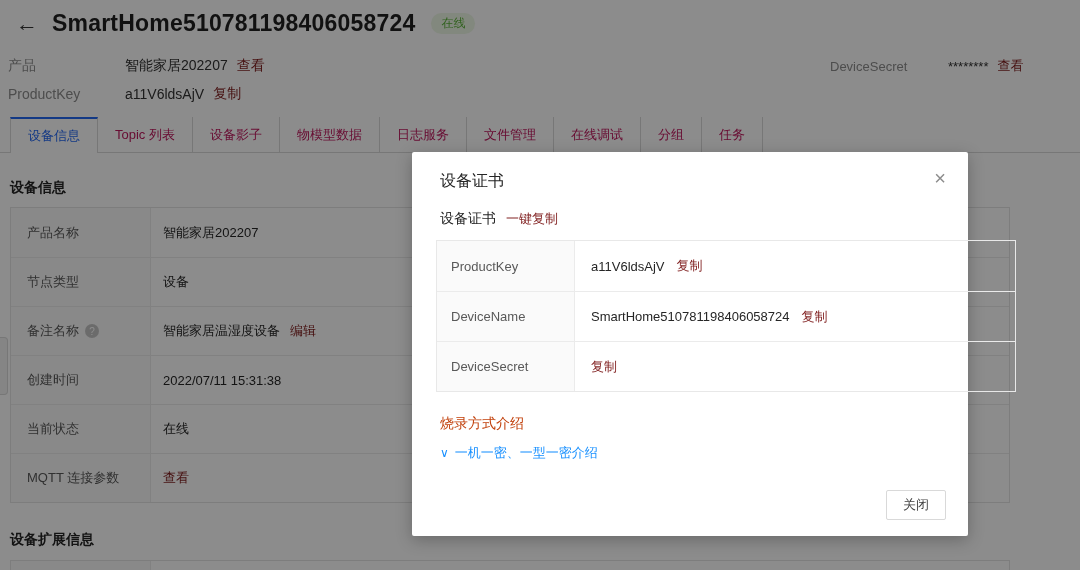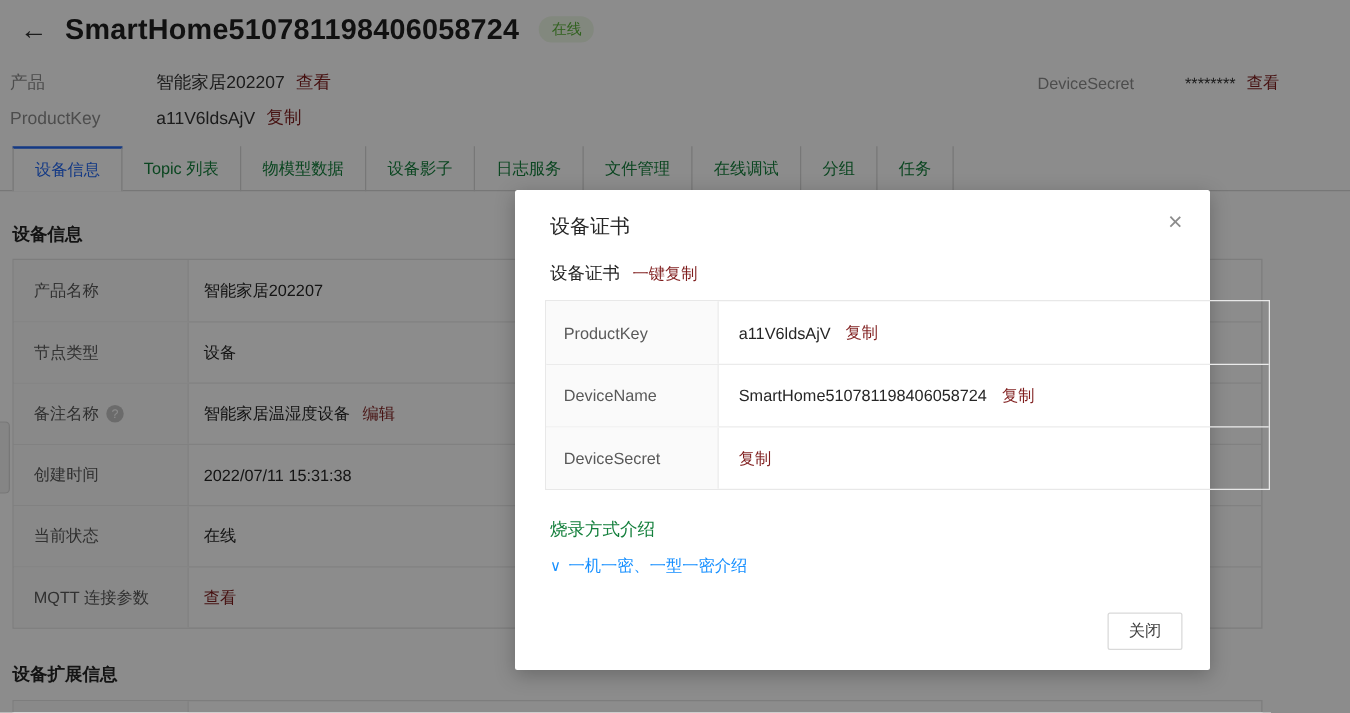--- a/index.html
+++ b/index.html
@@ -21,21 +21,21 @@
   .meta-right .meta-label { width:118px; }
 
   .link { color:#7f1d1d; cursor:pointer; text-decoration:none; }
   .meta-value:not(:empty) { margin-right:9px; }
 
   
   .tabbar { position:absolute; top:117px; left:0; width:1080px; height:36px; }
   .tabbar-line { position:absolute; left:0; right:0; bottom:0; height:1px; background:#d9d9d9; }
   .tabs { position:relative; display:flex; margin-left:10px; height:36px; }
   .tab { display:flex; align-items:center; justify-content:center; padding:0 17px; font-size:13px;
-         color:#15803d; border-right:1px solid #d9d9d9; background:transparent; cursor:pointer; height:36px; }
+         color:#be185d; border-right:1px solid #d9d9d9; background:transparent; cursor:pointer; height:36px; }
   .tab:first-child { border-left:1px solid #d9d9d9; }
   .tab.active { background:#fff; color:#2468f2; border-top:2px solid #2468f2; z-index:2; }
 
   
   .section-title { position:absolute; left:10px; font-size:14px; font-weight:700; color:#262626; }
   .st-1 { top:179px; }
   .st-2 { top:531px; }
 
   .info-table { position:absolute; left:10px; width:1000px; border:1px solid #e3e3e3; background:#fff; }
   .t-1 { top:207px; }
@@ -61,21 +61,21 @@
   .cert-head { position:absolute; top:58px; left:28px; display:flex; align-items:center; font-size:14px; color:#262626; }
   .cert-head .link { margin-left:10px; font-size:13px; }
 
   .cert-table { position:absolute; top:88px; left:24px; width:580px; border:1px solid #e8e8e8; }
   .cert-row { display:flex; height:50px; border-top:1px solid #ebebeb; }
   .cert-row:first-child { border-top:none; }
   .cert-label { width:138px; background:#fafafa; border-right:1px solid #ebebeb; display:flex; align-items:center; padding-left:14px; color:#595959; font-size:13px; }
   .cert-value { flex:1; display:flex; align-items:center; padding-left:16px; color:#262626; font-size:13px; }
   .cert-value span:not(:empty) { margin-right:12px; }
 
-  .burn-title { position:absolute; top:263px; left:28px; font-size:14px; color:#15803d; }
+  .burn-title { position:absolute; top:263px; left:28px; font-size:14px; color:#c2410c; }
   .burn-link { position:absolute; top:292px; left:28px; font-size:13px; color:#1890ff; display:flex; align-items:center; cursor:pointer; }
   .burn-link .chev { margin-right:6px; font-size:12px; }
   .modal-footer-btn { position:absolute; right:22px; bottom:16px; min-width:58px; height:30px; padding:0 16px;
            background:#fff; border:1px solid #d9d9d9; border-radius:2px; font-size:13px; color:#404040;
            font-family:inherit; cursor:pointer; }
 </style>
 </head>
 <body>
 
 <div class="page">
@@ -103,22 +103,22 @@
     <span class="meta-label">DeviceSecret</span>
     <span class="meta-value">********</span>
     <a class="link">查看</a>
   </div>
 
   <div class="tabbar">
     <div class="tabbar-line"></div>
     <div class="tabs">
       <div class="tab active">设备信息</div>
       <div class="tab">Topic 列表</div>
+      <div class="tab">设备影子</div>
       <div class="tab">物模型数据</div>
-      <div class="tab">设备影子</div>
       <div class="tab">日志服务</div>
       <div class="tab">文件管理</div>
       <div class="tab">在线调试</div>
       <div class="tab">分组</div>
       <div class="tab">任务</div>
     </div>
   </div>
 
   <div class="section-title st-1">设备信息</div>
 

